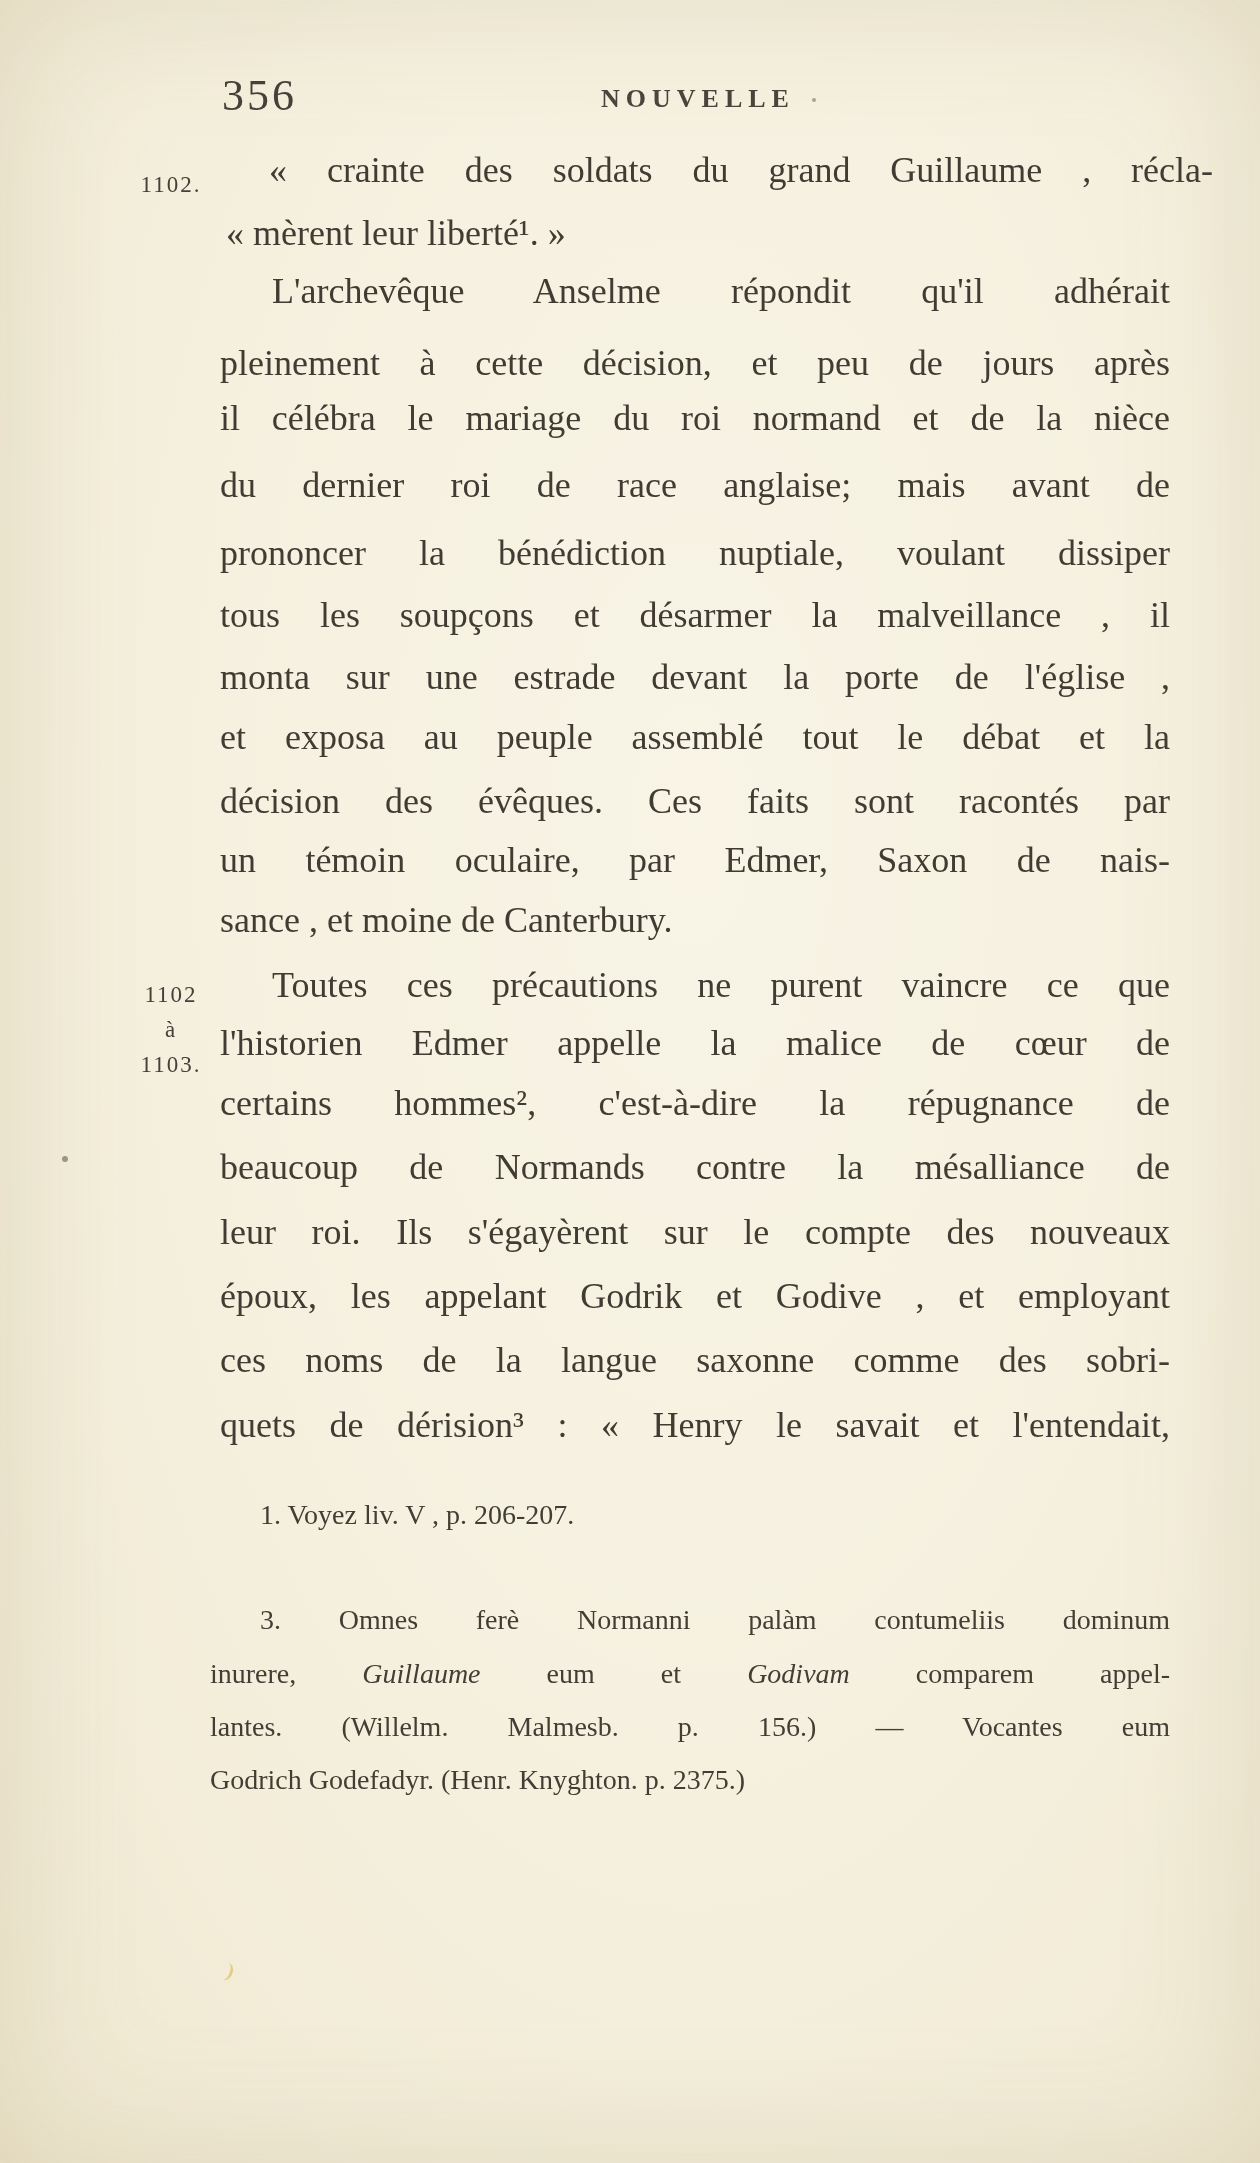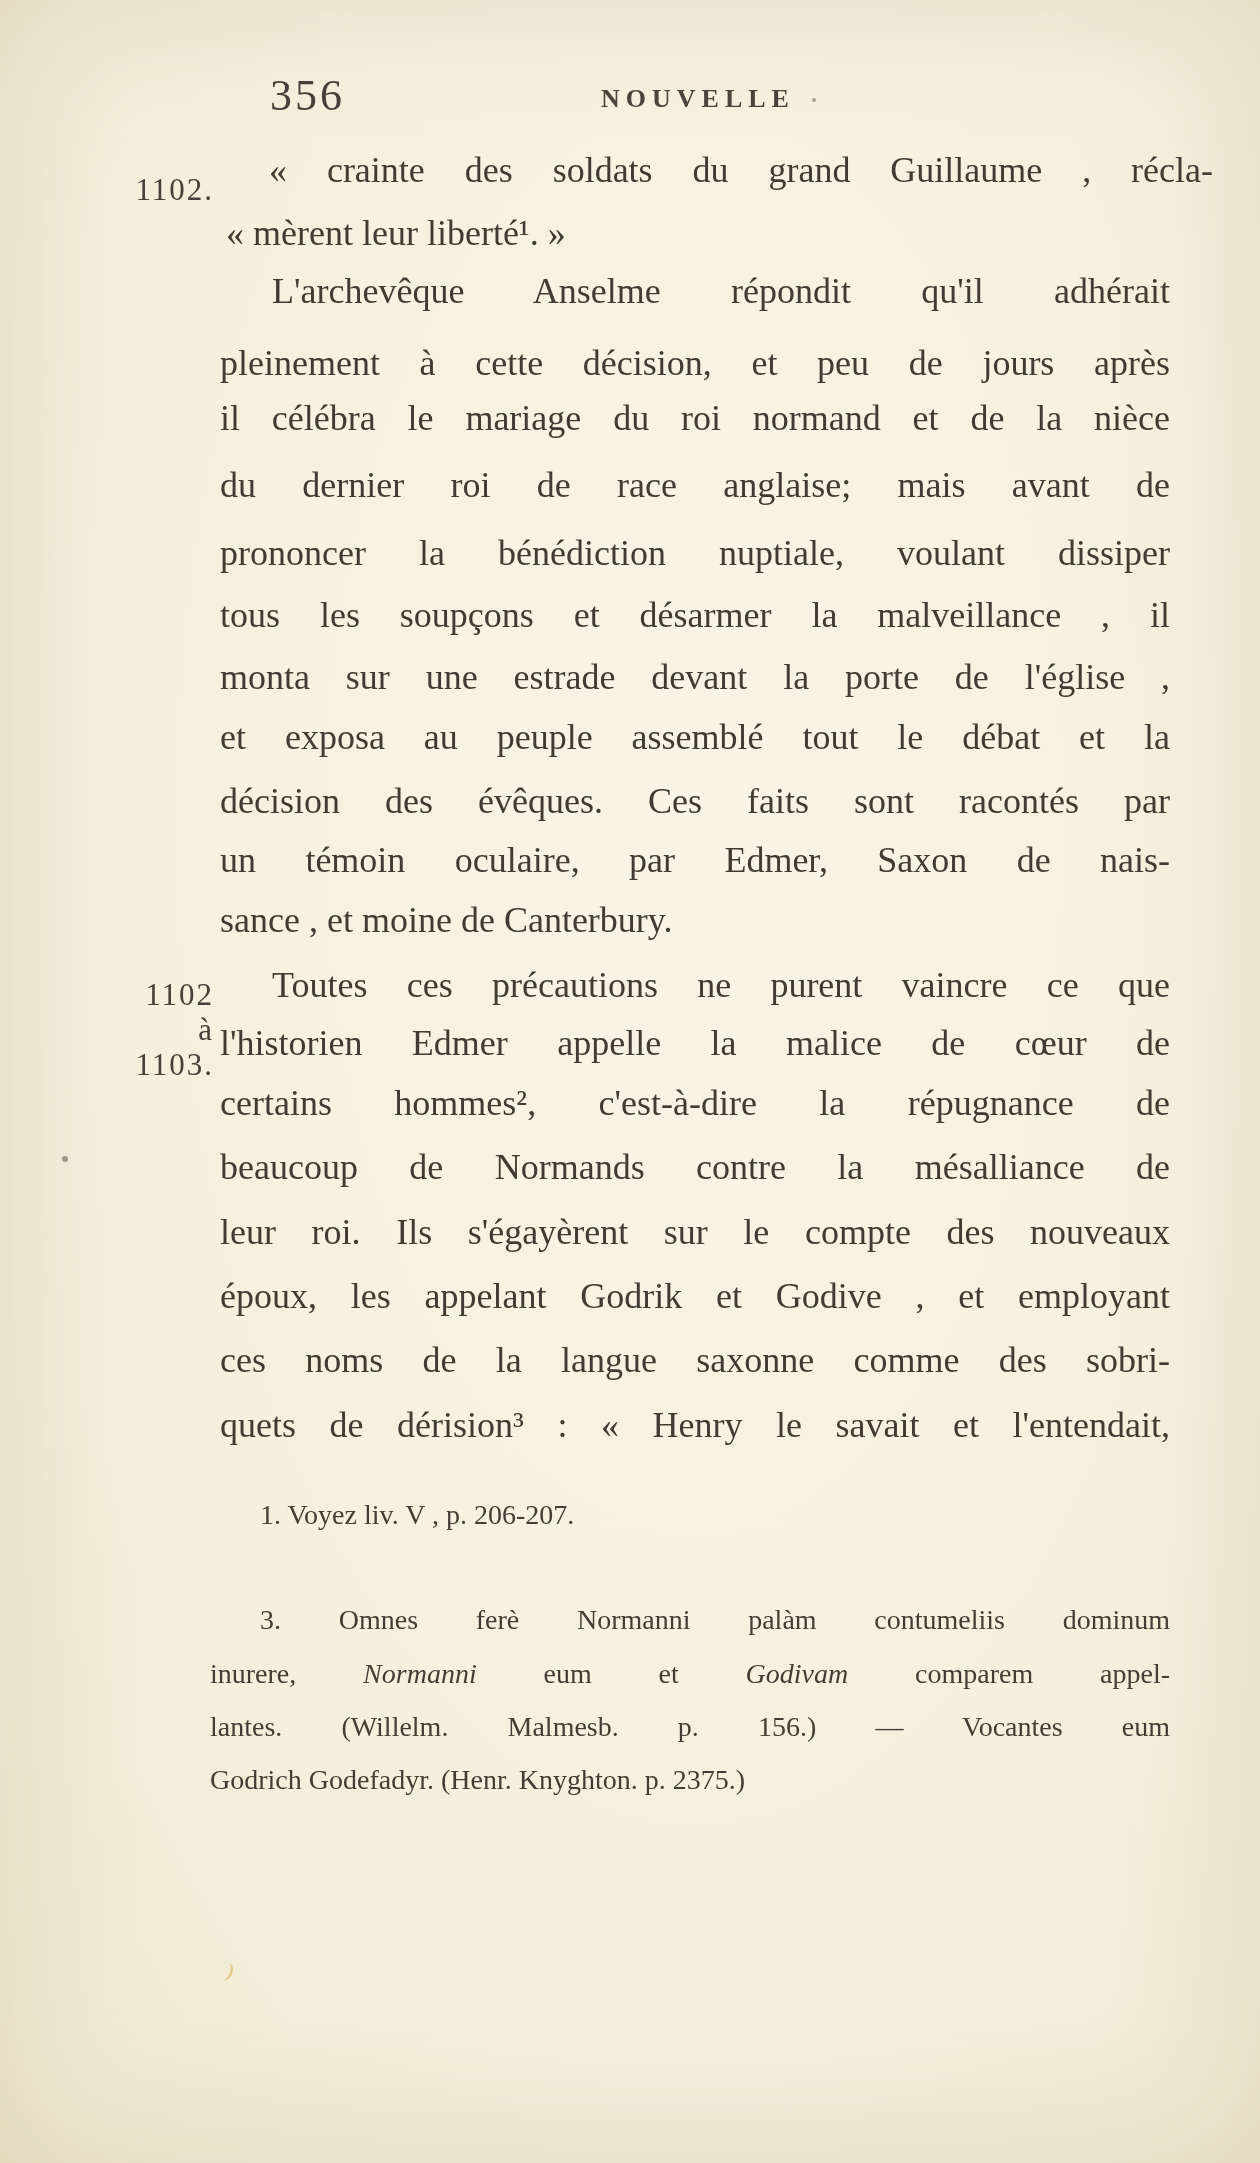--- a/index.html
+++ b/index.html
@@ -7,33 +7,33 @@
     position:relative;
     width:1260px;height:2163px;
     font-family:"Liberation Serif","DejaVu Serif",serif;
     background:radial-gradient(ellipse at 55% 38%, #f8f4e6 0%, #f5f0de 55%, #efe8d1 100%);
     box-shadow:inset 0 0 140px rgba(140,118,68,.17);
     overflow:hidden;
     color:#413c33;
   }
   .pageno{
     position:absolute;left:222px;top:70px;
-    font-size:44px;letter-spacing:3px;color:#45403a;margin-left:48px;
+    font-size:44px;letter-spacing:3px;color:#45403a;
   }
   .runhead{
     position:absolute;left:601px;top:84px;
     font-size:26px;font-weight:bold;letter-spacing:6px;color:#4a453c;
   }
   .runhead-dot{
     position:absolute;left:812px;top:98px;width:4px;height:4px;
     border-radius:50%;background:#6b6557;opacity:.55;
   }
   .mnote{
     position:absolute;left:128px;width:86px;
-    font-size:31px;letter-spacing:2px;color:#45403a;text-align:right;
+    font-size:23px;letter-spacing:2px;color:#45403a;text-align:center;
   }
   .mnote2{line-height:35px;}
   .bl{
     position:absolute;left:220px;width:950px;box-sizing:border-box;
     font-size:36px;line-height:44px;color:#413c33;
   }
   .just{text-align:justify;text-align-last:justify;}
   .ind{padding-left:52px;}
   .qoff{padding-left:6px;}
   .fn{
@@ -84,20 +84,20 @@
   <div class="bl just" style="top:1021px;">l'historien Edmer appelle la malice de cœur de</div>
   <div class="bl just" style="top:1081px;">certains hommes², c'est-à-dire la répugnance de</div>
   <div class="bl just" style="top:1145px;">beaucoup de Normands contre la mésalliance de</div>
   <div class="bl just" style="top:1274px;">époux, les appelant Godrik et Godive , et employant</div>
   <div class="bl just" style="top:1210px;">leur roi. Ils s'égayèrent sur le compte des nouveaux</div>
   <div class="bl just" style="top:1338px;">ces noms de la langue saxonne comme des sobri-</div>
   <div class="bl just" style="top:1403px;">quets de dérision³ : « Henry le savait et l'entendait,</div>
 
   <div class="fn fn-ind" style="top:1498px;">1. Voyez liv. V , p. 206-207.</div>
   <div class="fn fn-ind just" style="top:1603px;">3. Omnes ferè Normanni palàm contumeliis dominum</div>
-  <div class="fn just" style="top:1657px;"><span>inurere, </span><span class="it">Normanni</span><span> eum et </span><span class="it">Godivam</span><span> comparem appel-</span></div>
+  <div class="fn just" style="top:1657px;"><span>inurere, </span><span class="it">Guillaume</span><span> eum et </span><span class="it">Godivam</span><span> comparem appel-</span></div>
   <div class="fn just" style="top:1710px;">lantes. (Willelm. Malmesb. p. 156.) — Vocantes eum</div>
   <div class="fn" style="top:1763px;">Godrich Godefadyr. (Henr. Knyghton. p. 2375.)</div>
 
   <div class="speck-dot"></div>
   <div class="speck-arc"></div>
 
 </div>
 
 </body></html>

